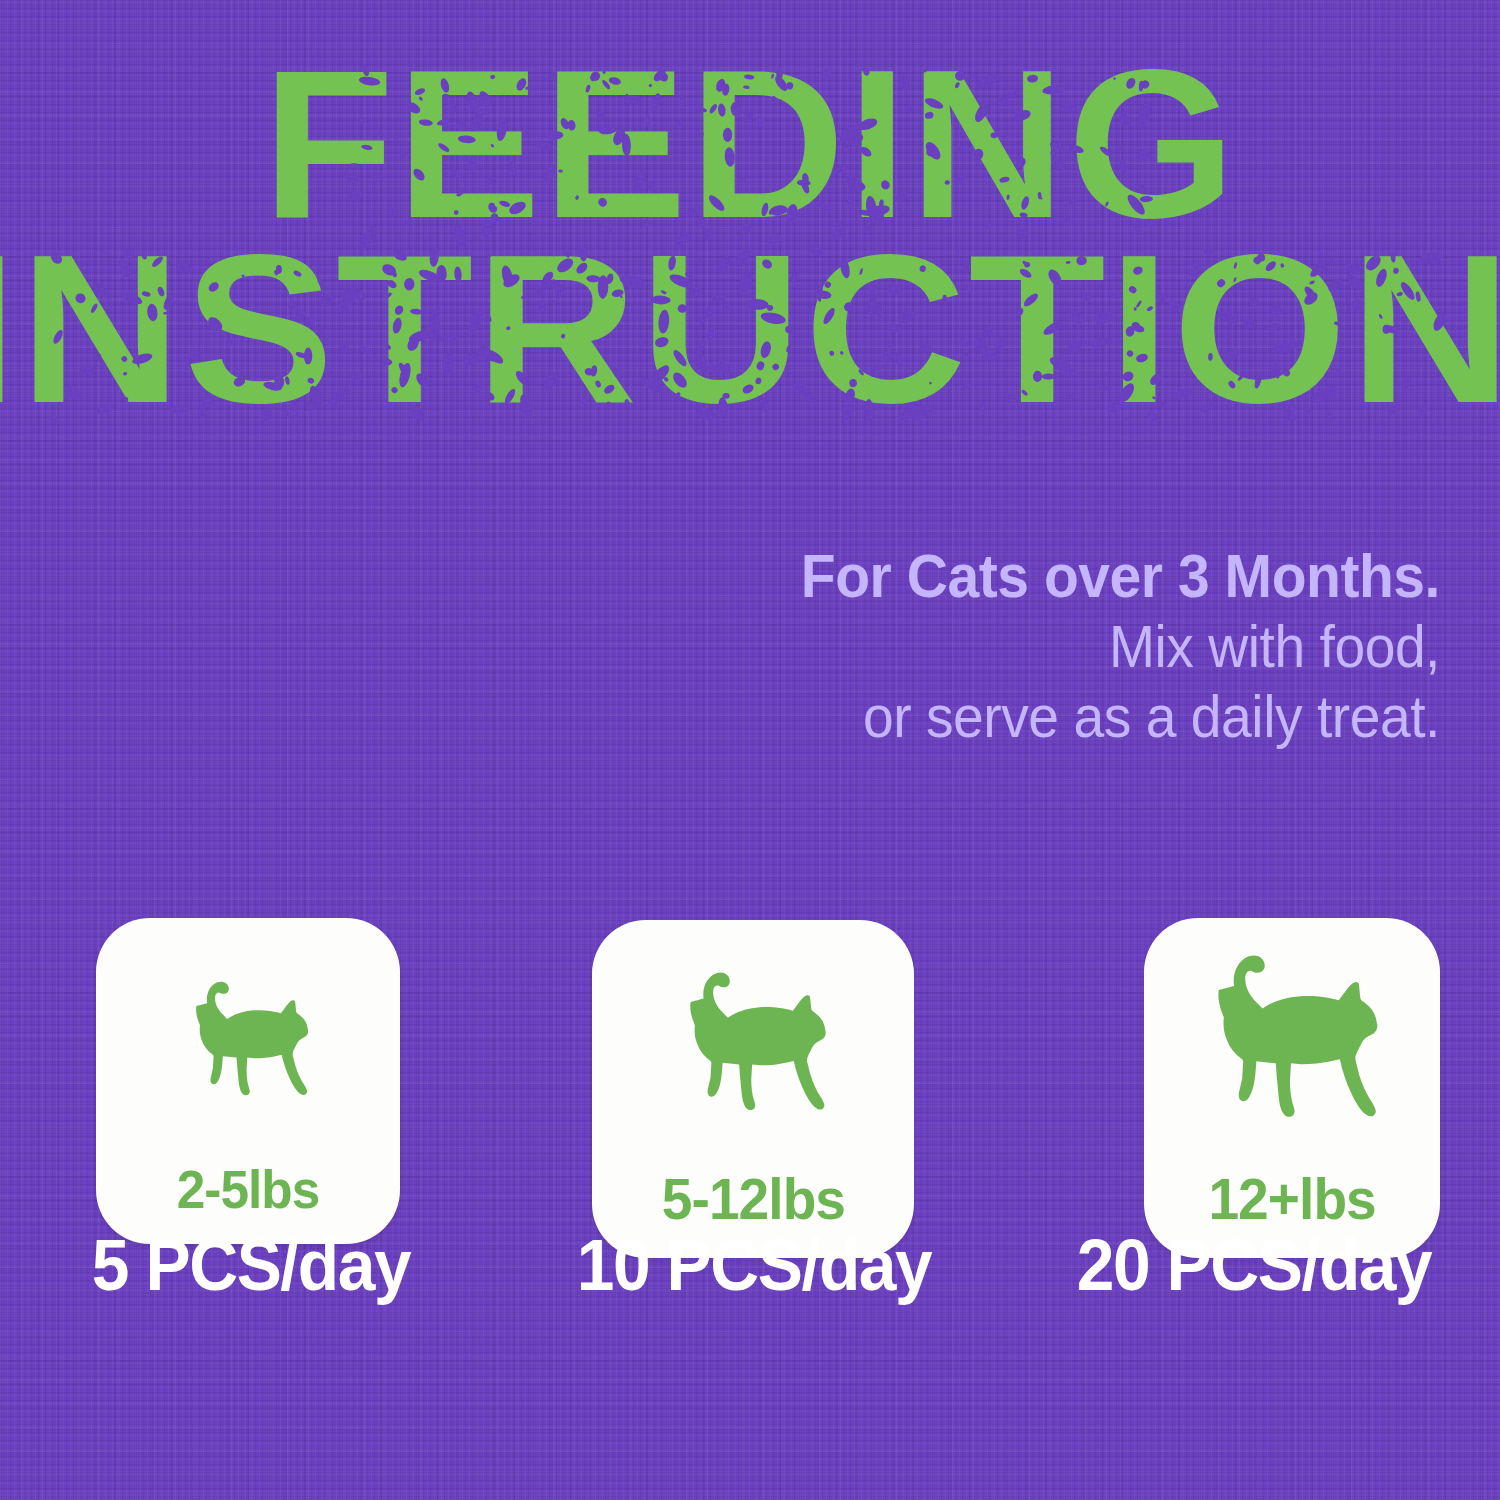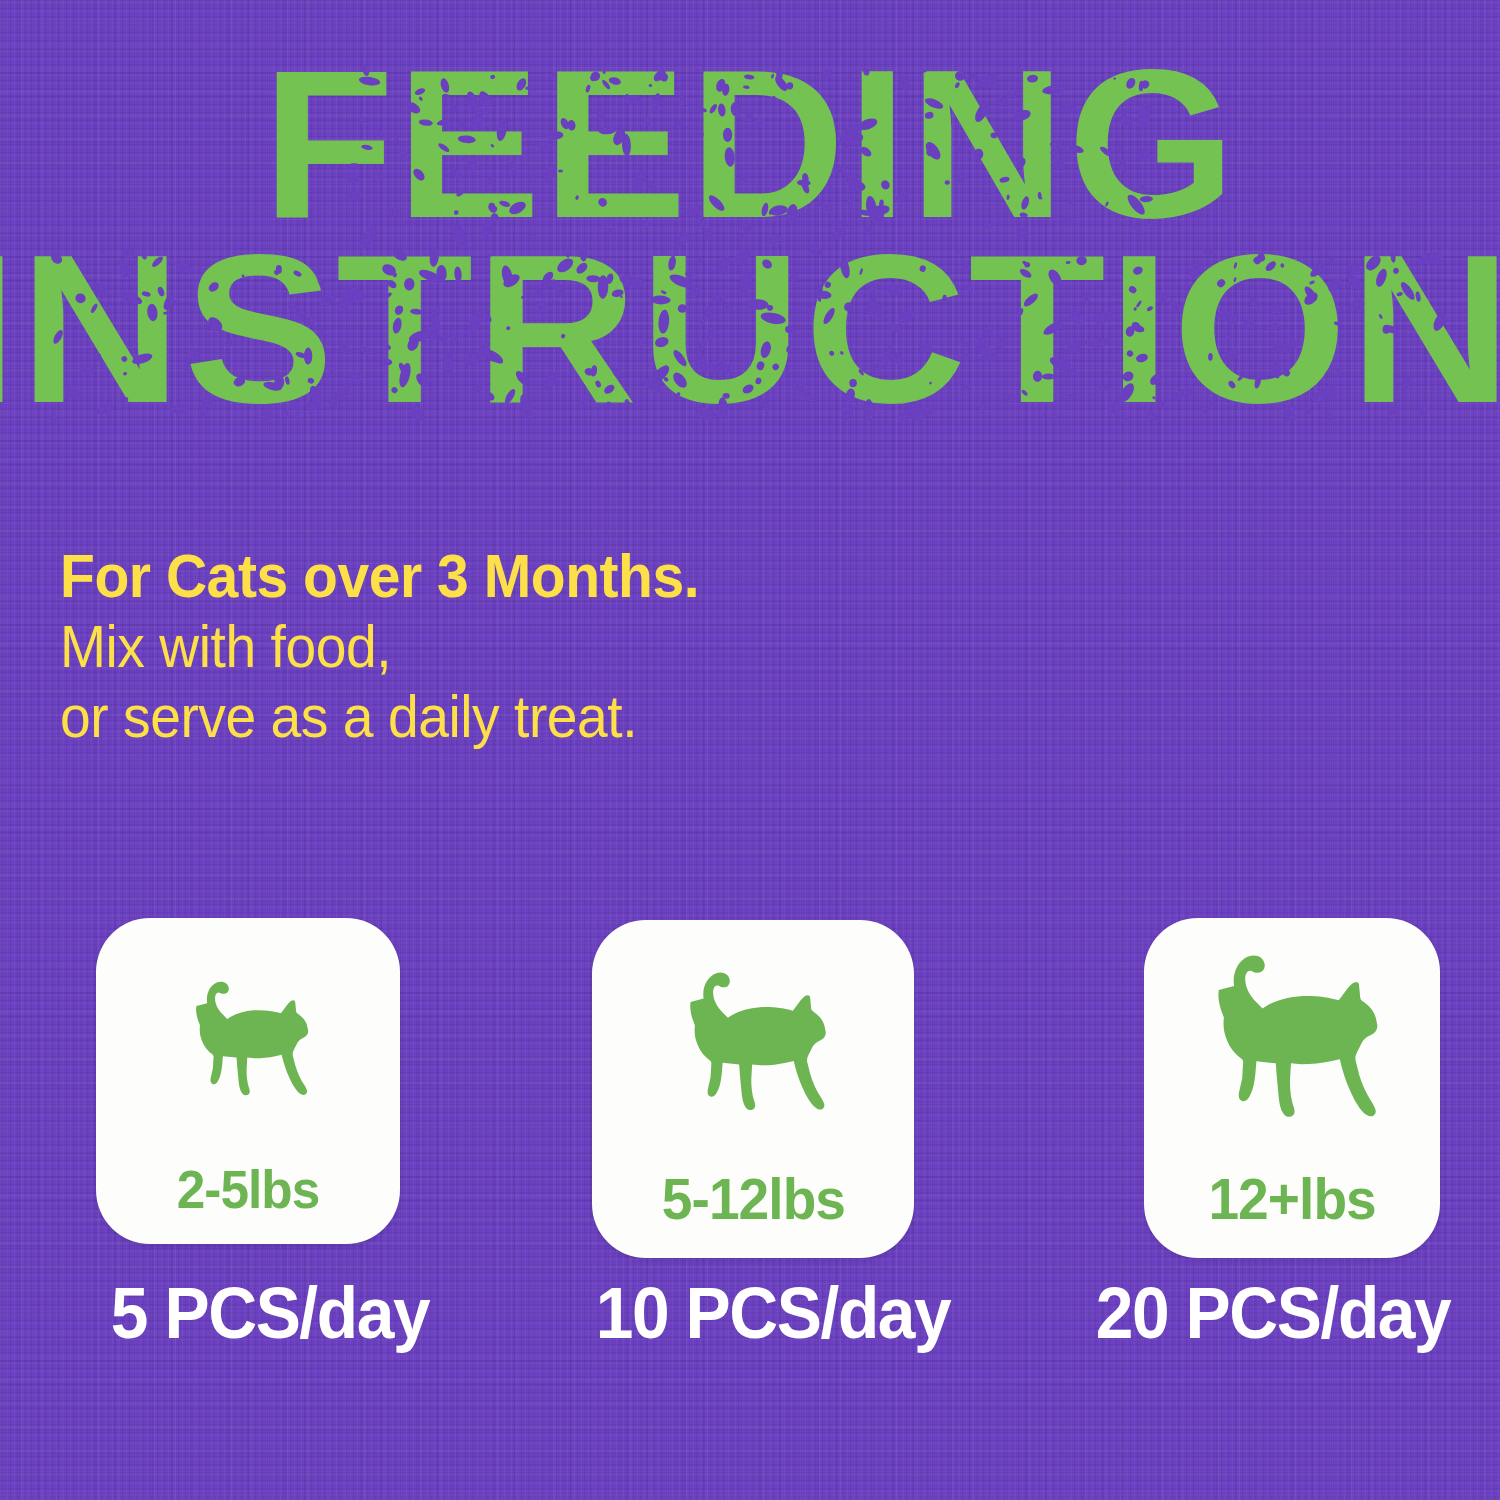--- a/index.html
+++ b/index.html
@@ -84,22 +84,22 @@
     z-index: 4;
   }
 
   
   #subcopy {
     position: absolute;
     top: 540px;
     left: 0;
     width: 1500px;
     z-index: 3;
-    text-align: left;
-    color: #fde047;
+    text-align: right;
+    color: #c4b5fd;
     font-family: "Liberation Sans Narrow", "Liberation Sans", sans-serif;
     line-height: 1.16;
   }
   #subcopy .s-line {
     display: block;
     white-space: nowrap;
     transform: scaleX(0.92);
   }
   #sub-1 { font-size: 62px; font-weight: bold; letter-spacing: -0.5px; }
   #sub-2 { font-size: 60px; font-weight: 500; letter-spacing: -0.5px; }
@@ -152,26 +152,25 @@
   #card-1 .cat-wrap { top: 22px;  height: 212px; }
   #card-2 .cat-wrap { top: 8px;   height: 236px; }
 
   #card-0 .weight { font-size: 54px; margin-bottom: 24px; }
   #card-1 .weight { font-size: 58px; margin-bottom: 26px; }
   #card-2 .weight { font-size: 58px; margin-bottom: 26px; }
 
   
   #dose-row {
     position: absolute;
-    top: 1272px;
+    top: 1224px;
     left: 0;
     width: 1250px;
     height: 110px;
     z-index: 3;
-    margin-left: 19px;
   }
   .dose {
     position: absolute;
     color: #FFFFFF;
     font-family: "Liberation Sans Narrow", "Liberation Sans", sans-serif;
     font-weight: bold;
     font-size: 72px;
     letter-spacing: -1.5px;
     white-space: nowrap;
     transform: scaleX(0.94);

